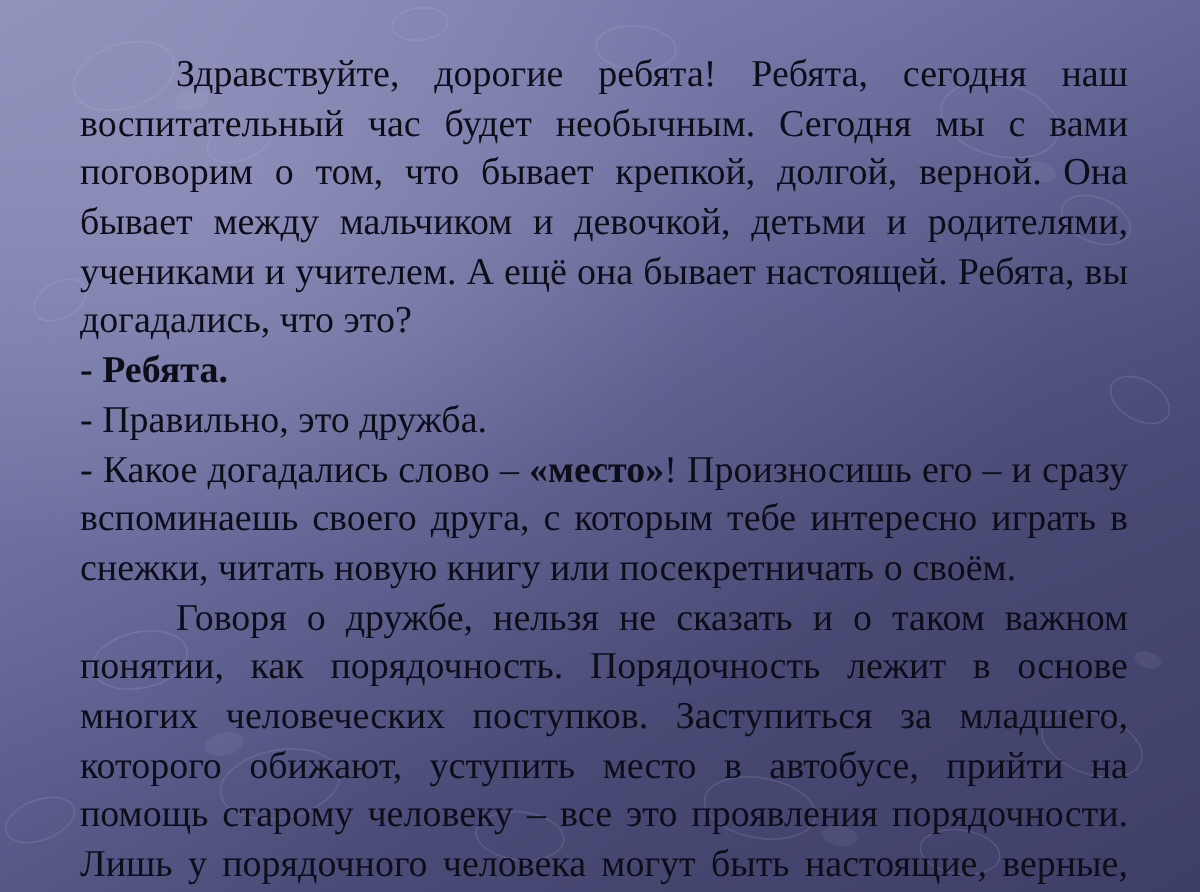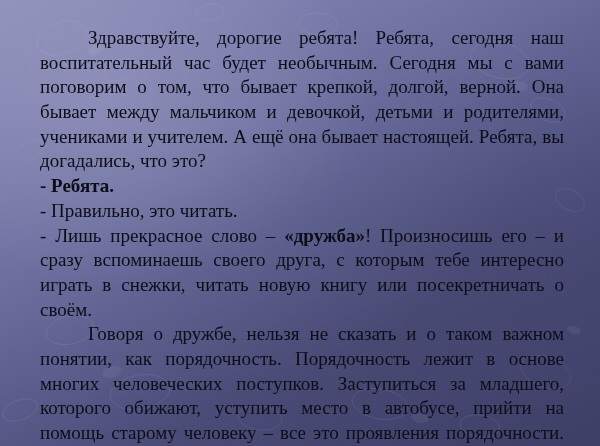--- a/index.html
+++ b/index.html
@@ -88,21 +88,21 @@
       <ellipse cx="574" cy="330" rx="7" ry="4" transform="rotate(18 574 330)"></ellipse>
     </g>
   </svg>
 
   <div class="text-block">
 
     <p class="para indent">Здравствуйте, дорогие ребята! Ребята, сегодня наш воспитательный час будет необычным. Сегодня мы с вами поговорим о том, что бывает крепкой, долгой, верной. Она бывает между мальчиком и девочкой, детьми и родителями, учениками и учителем. А ещё она бывает настоящей. Ребята, вы догадались, что это?</p>
 
     <p class="para hang bold">- Ребята.</p>
 
-    <p class="para hang">- Правильно, это читать.</p>
+    <p class="para hang">- Правильно, это дружба.</p>
 
-    <p class="para hang"><span>- Лишь прекрасное слово –  </span><span class="quoted">«дружба»</span><span>! Произносишь его – и сразу вспоминаешь своего друга, с которым тебе интересно играть в снежки, читать новую книгу или посекретничать о своём.</span></p>
+    <p class="para hang"><span>- Какое догадались слово –  </span><span class="quoted">«место»</span><span>! Произносишь его – и сразу вспоминаешь своего друга, с которым тебе интересно играть в снежки, читать новую книгу или посекретничать о своём.</span></p>
 
 
     <p class="para indent">Говоря о дружбе, нельзя не сказать и о таком важном понятии, как порядочность. Порядочность лежит в основе многих человеческих поступков. Заступиться за младшего, которого обижают, уступить место в автобусе, прийти на помощь старому человеку – все это проявления порядочности. Лишь у порядочного человека могут быть настоящие, верные, надежные друзья. Друзья на всю жизнь.</p>
 
   </div>
 </div>
 
 </body></html>

